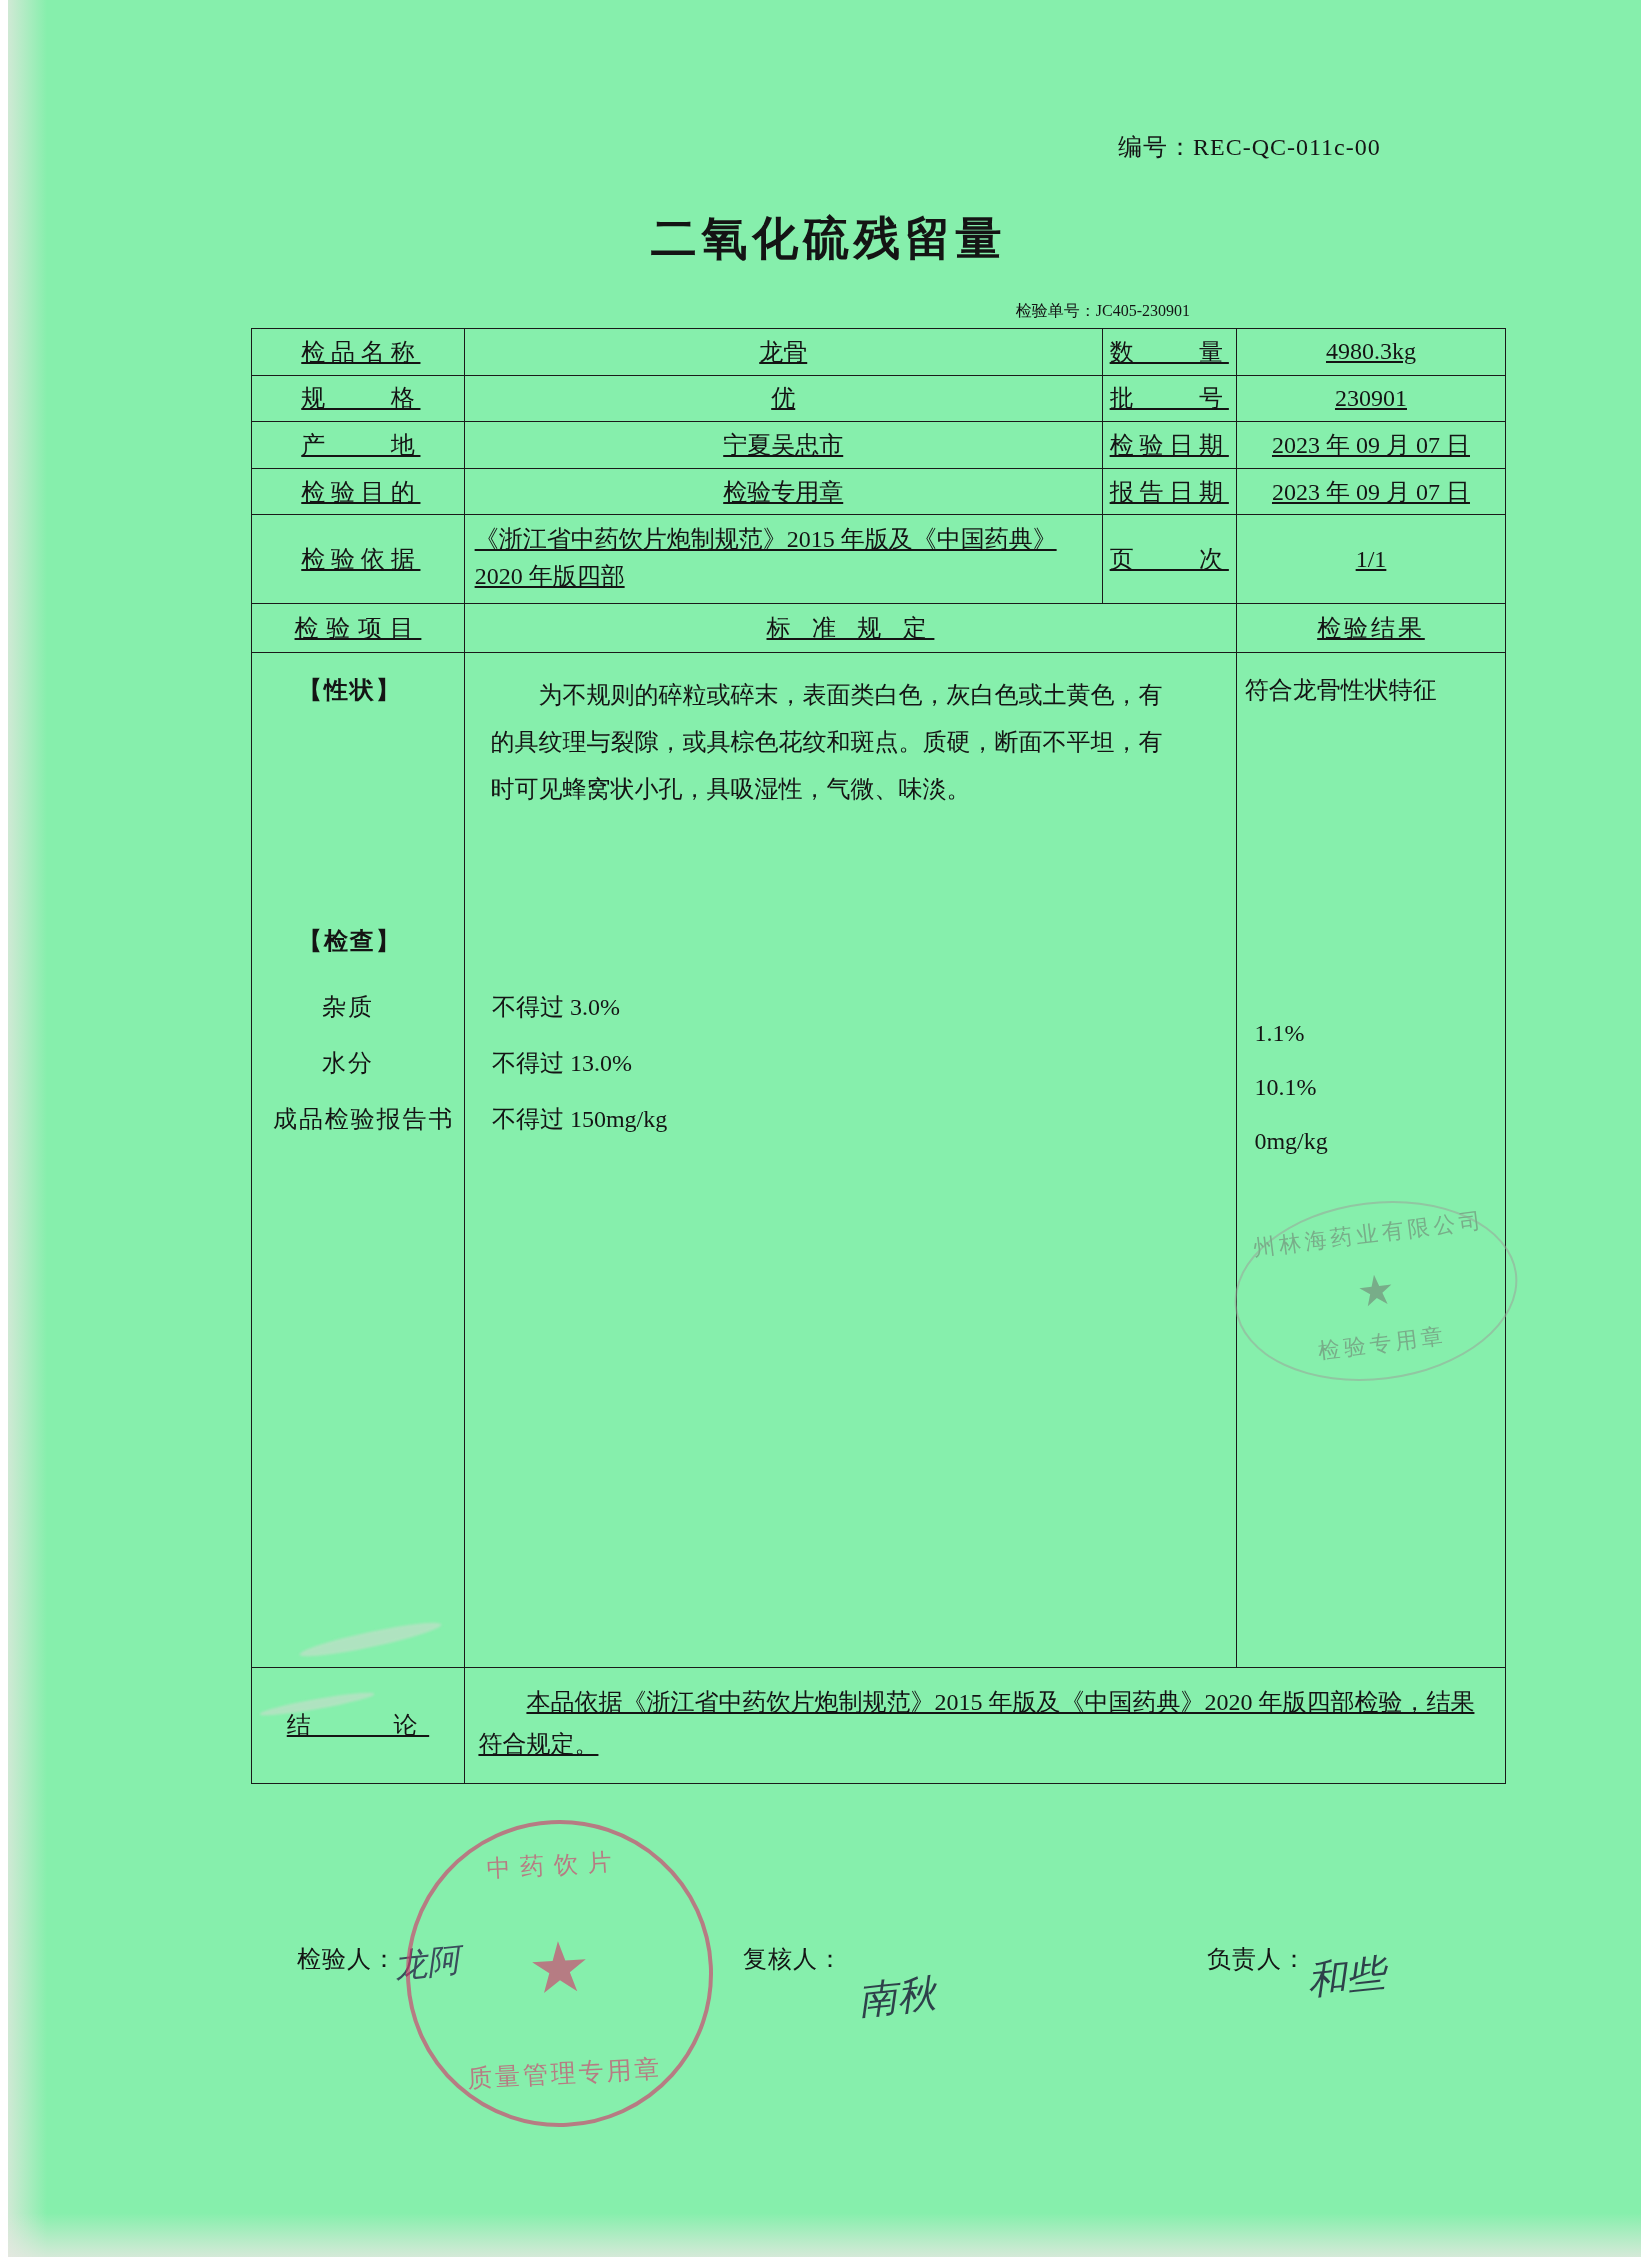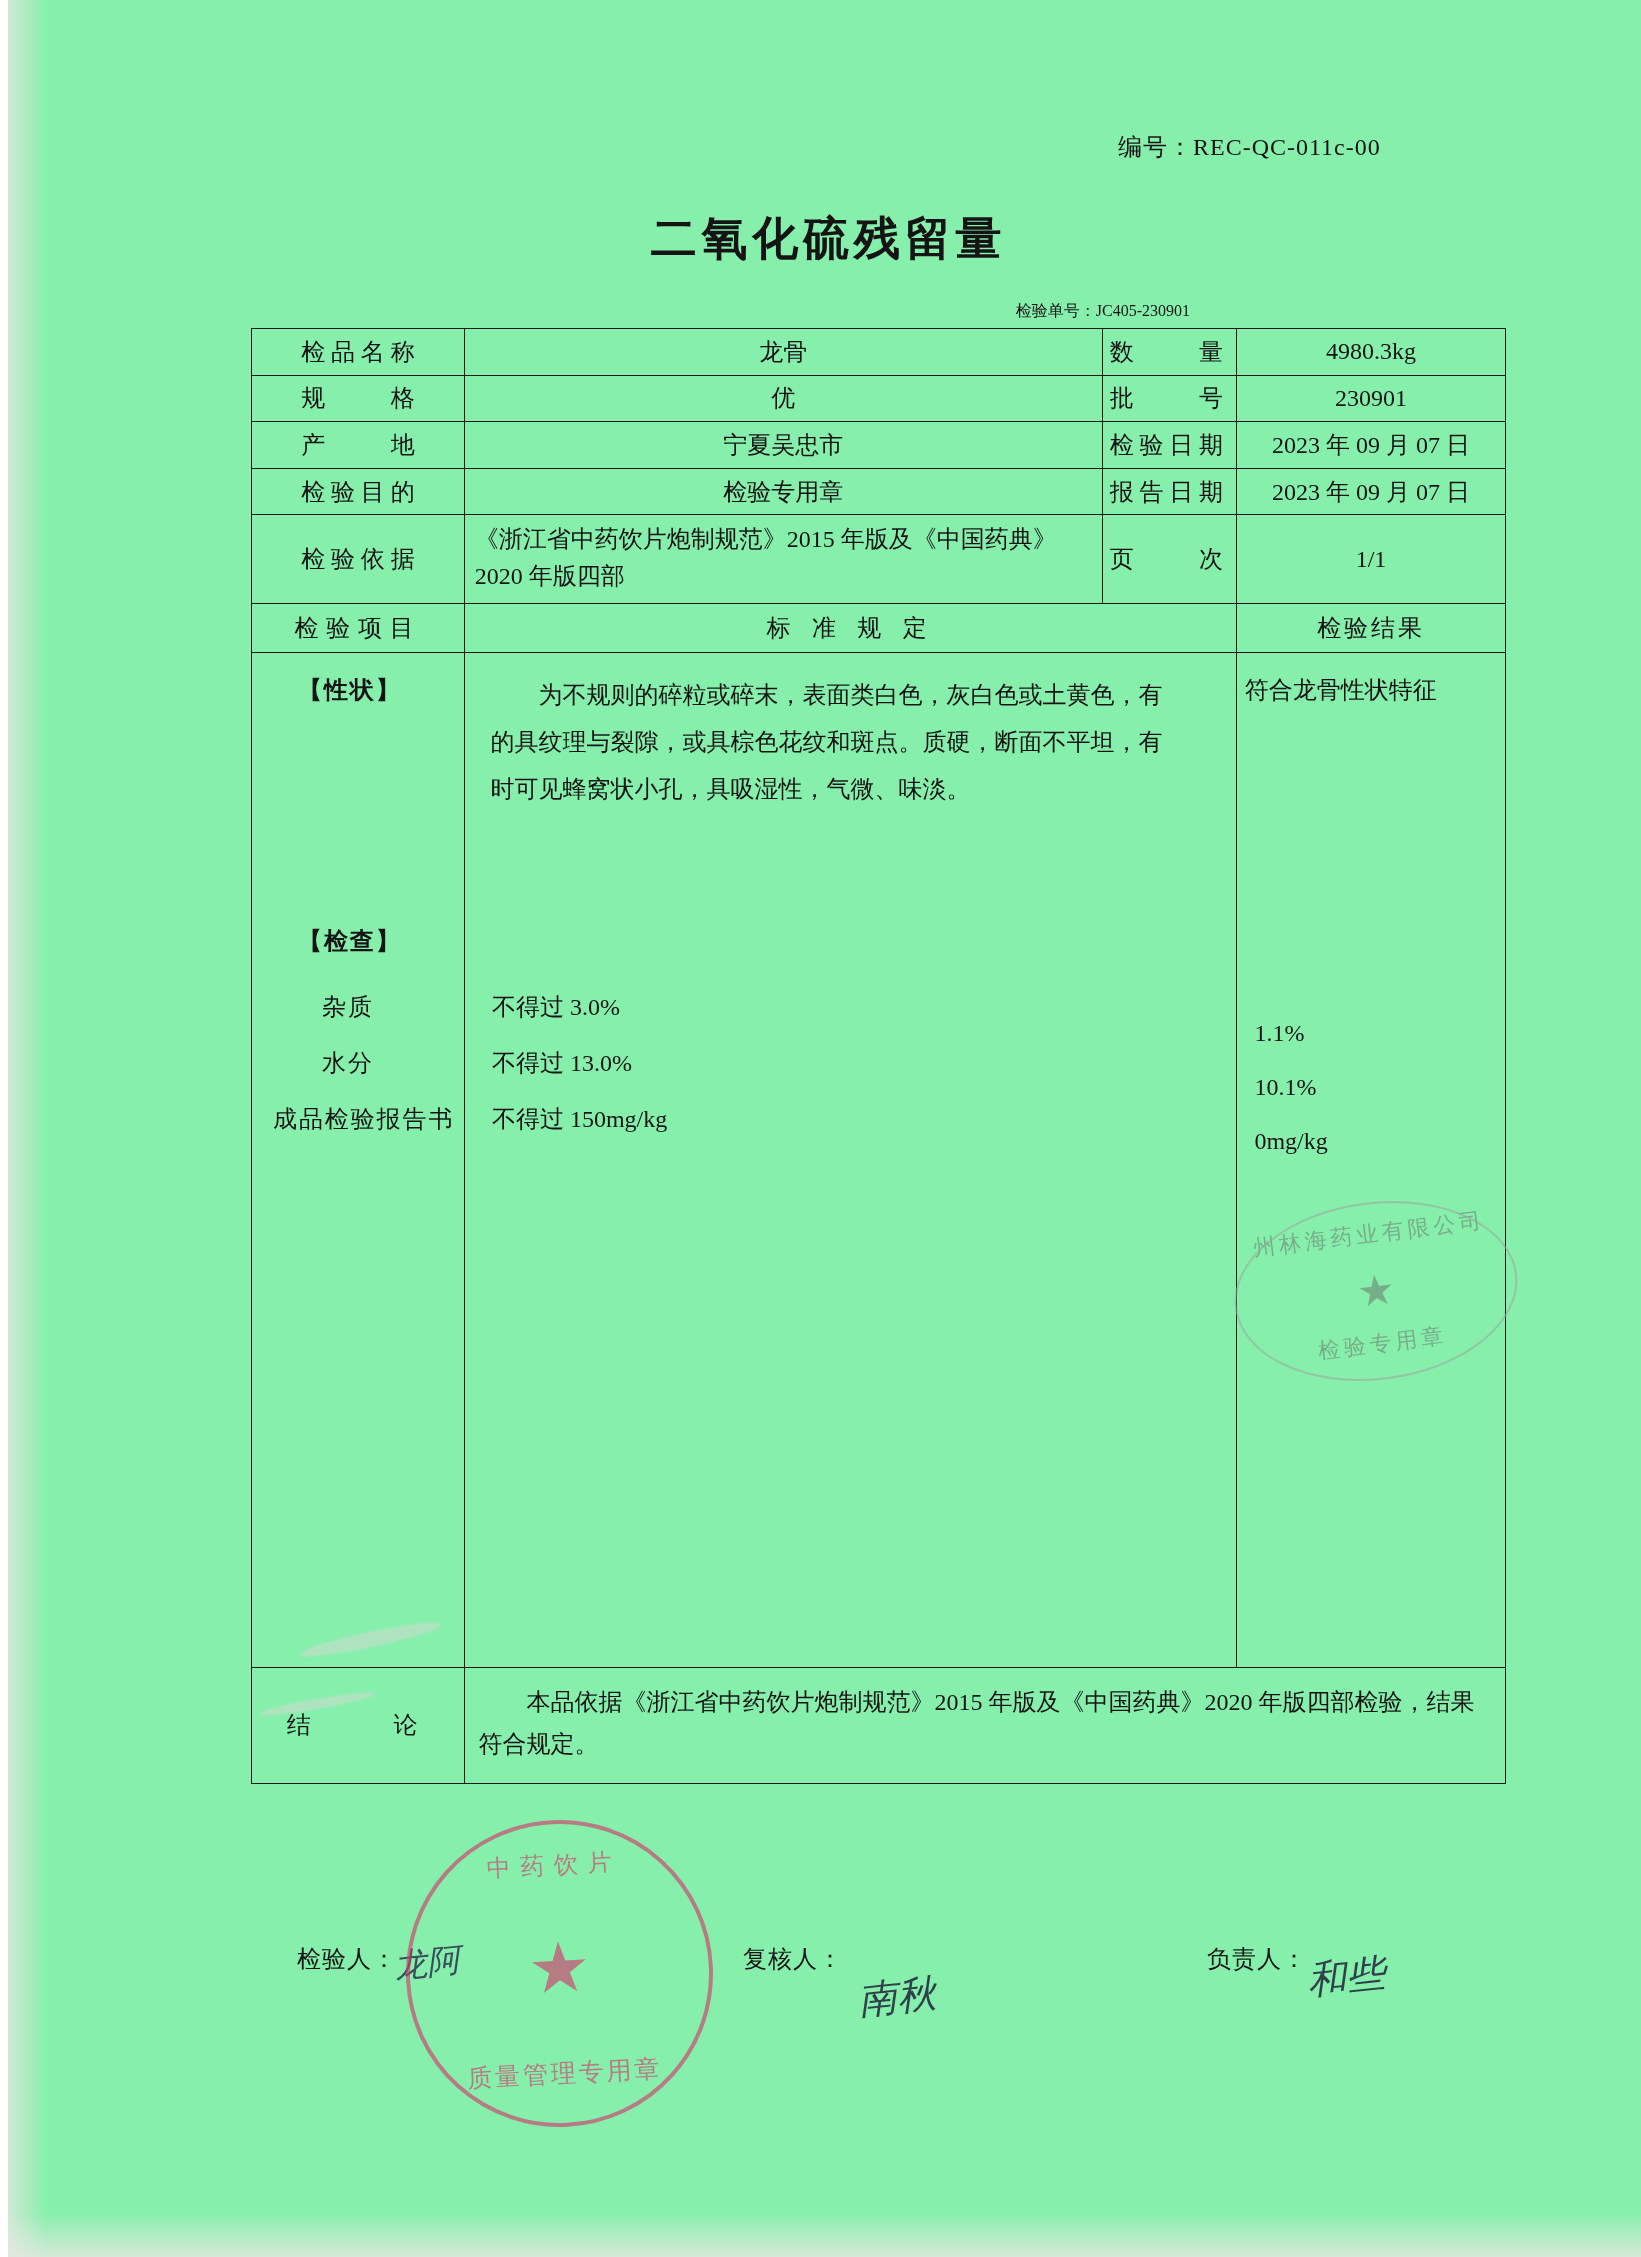--- a/index.html
+++ b/index.html
@@ -65,20 +65,21 @@
     white-space: nowrap;
   }
 
   table.main {
     position: absolute;
     left: 243px;
     top: 328px;
     width: 1255px;
     border-collapse: collapse;
     font-size: 24px;
+    text-decoration: underline;
   }
   table.main td {
     border: 1.4px solid #1a1a1a;
     padding: 0;
     vertical-align: middle;
   }
   .lbl {
     text-align: center;
     letter-spacing: 5.8px;
     padding: 6.8px 3.9px 6.8px 9.7px !important;

